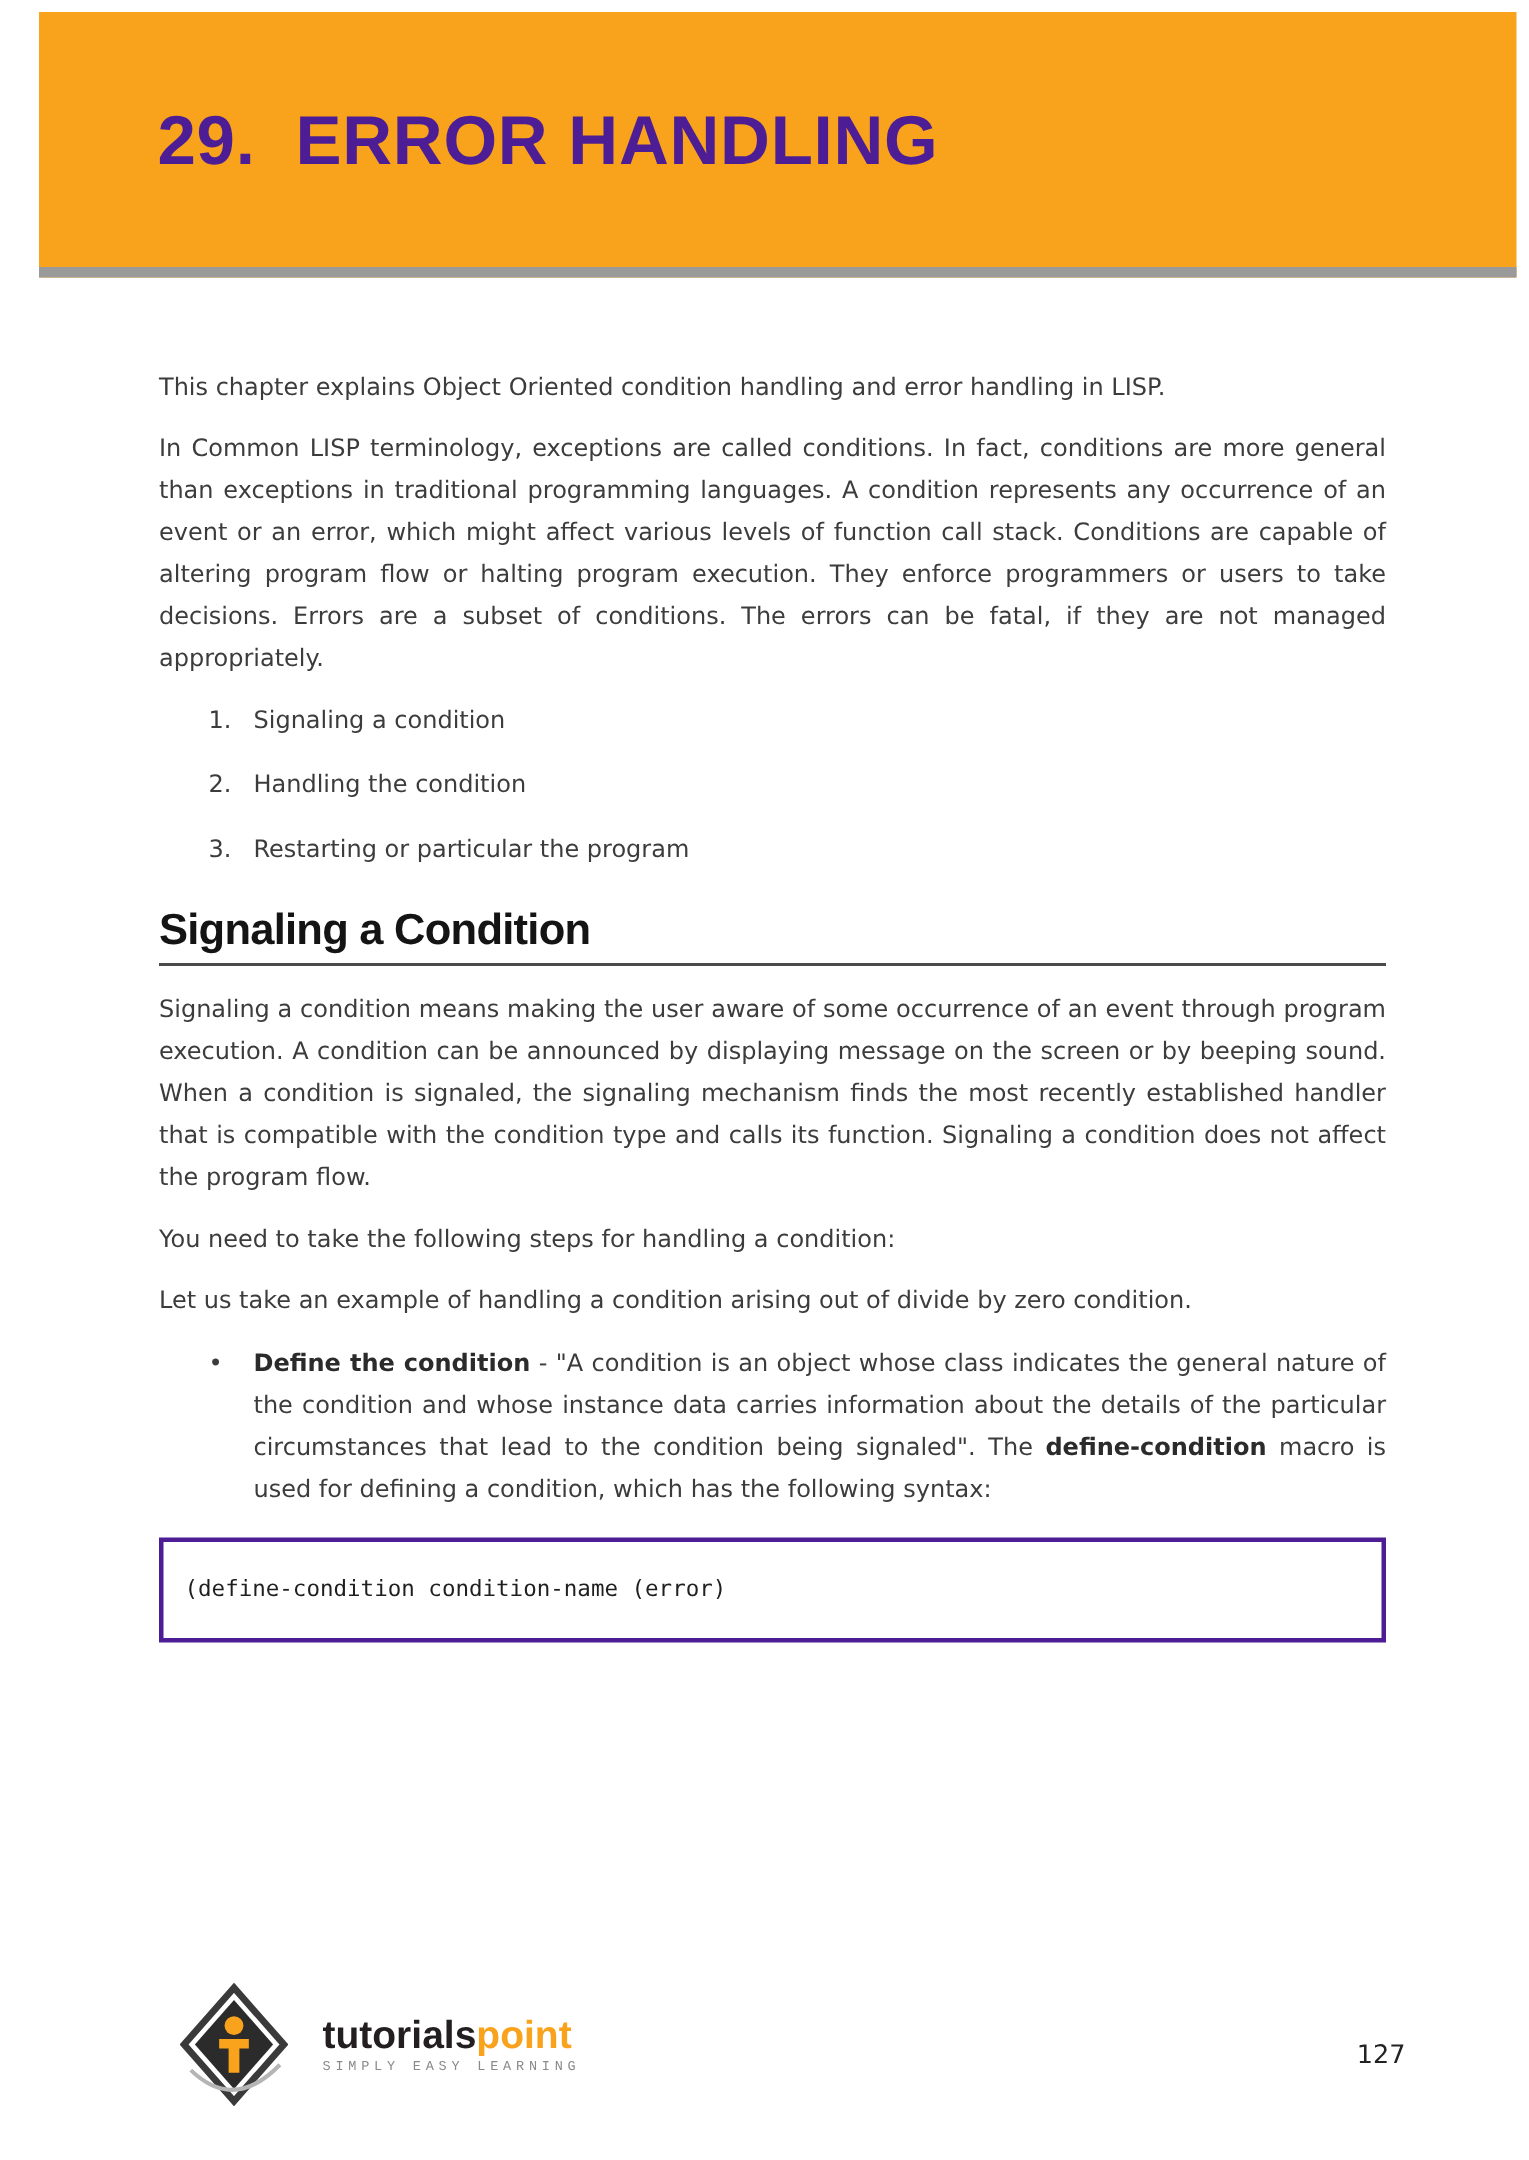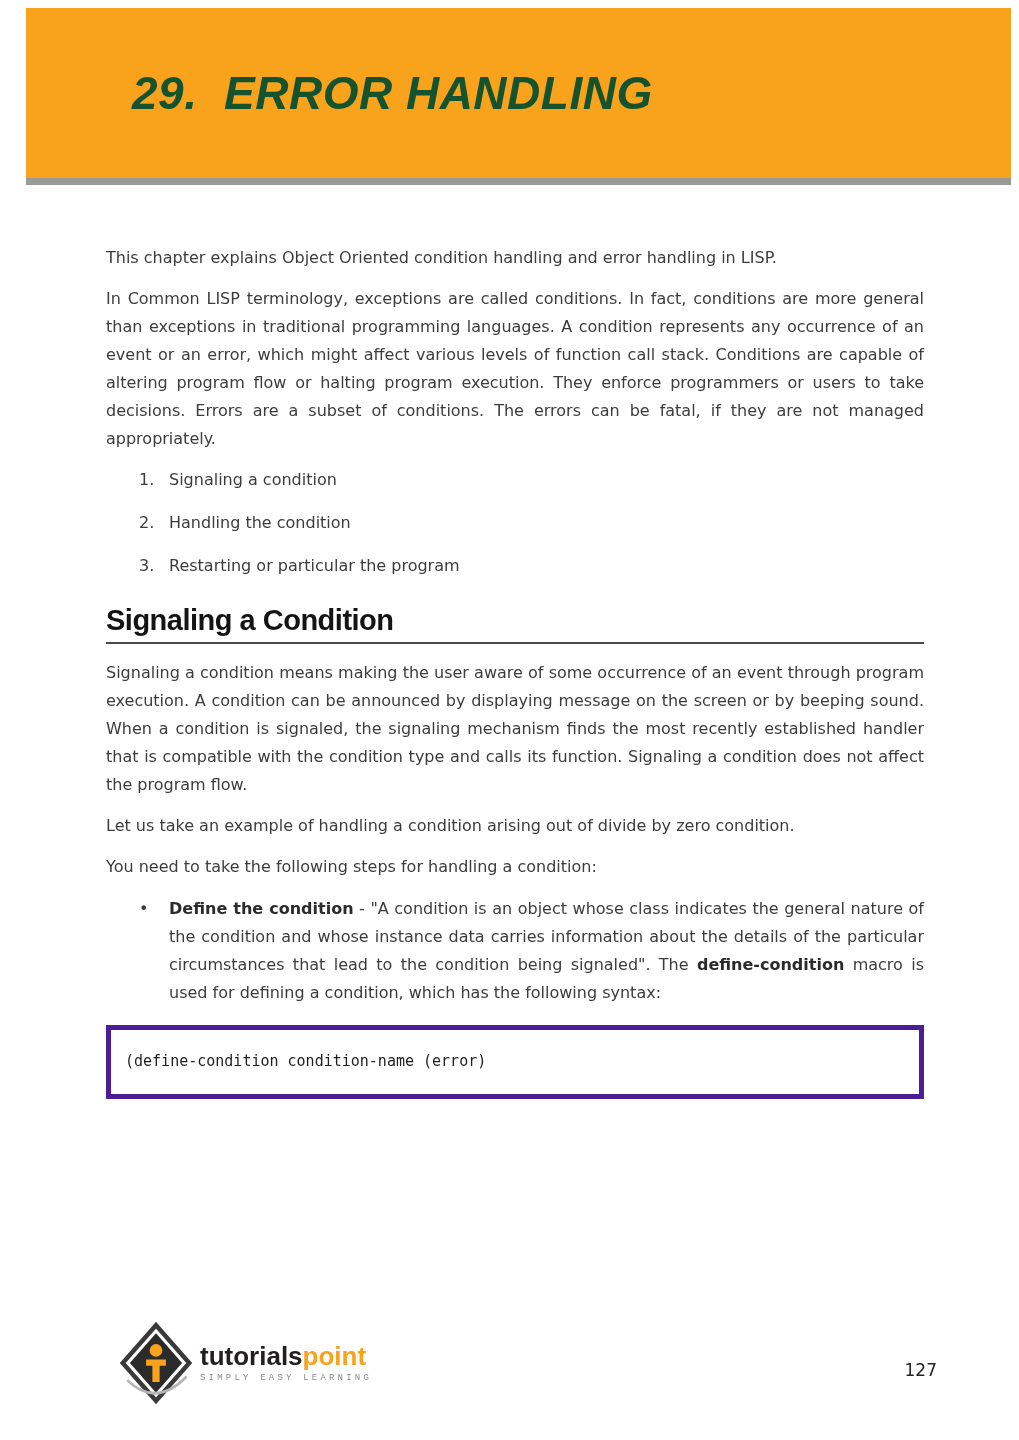--- a/index.html
+++ b/index.html
@@ -19,28 +19,27 @@
     top: 8px;
     left: 26px;
     right: 8px;
     height: 177px;
     background: #F9A21C;
     border-bottom: 7px solid #9a9a9a;
     display: flex;
     align-items: center;
   }
   .banner h1 {
-    color: #14532d;
+    color: #4c1d95;
     font-family: "Liberation Sans", sans-serif;
     font-size: 46px;
     font-weight: bold;
     letter-spacing: 0.5px;
-    padding-left: 106px;
+    padding-left: 79px;
     white-space: pre;
-    font-style: italic;
   }
 
   
   .content {
     position: absolute;
     top: 244px;
     left: 106px;
     width: 818px;
   }
   p.body {
@@ -83,39 +82,40 @@
     line-height: 28px;
     margin: 14px 0 18px 0;
     padding-left: 33px;
   }
   .bullet-item .marker { width: 30px; flex: 0 0 30px; }
   .bullet-item .txt { flex: 1; text-align: justify; }
   .bold { font-weight: bold; color: #2b2b2b; margin-top: 41px; }
 
   
   .code-box {
-    border: 5px solid #4c1d95;
+    border: 3px solid #4c1d95;
     padding: 14px 14px 16px 14px;
     margin-top: 16px;
   }
   .code-box pre {
     font-family: "DejaVu Sans Mono", monospace;
     font-size: 15px;
     line-height: 34px;
     color: #1f1f1f;
     white-space: pre;
   }
 
   
   .logo-wrap {
     position: absolute;
     left: 120px;
     top: 1322px;
     display: flex;
     align-items: center;
+    gap: 15px;
   }
   .logo-text { margin-left: 8px; }
   .logo-line1 {
     font-family: "Liberation Sans", sans-serif;
     font-size: 26px;
     font-weight: bold;
     line-height: 26px;
   }
   .lt-black { color: #231f20; }
   .lt-orange { color: #F9A21C; }
@@ -164,23 +164,23 @@
         <span class="num">3.</span>
         <span class="txt">Restarting or particular the program</span>
       </div>
     </div>
 
     <h2 class="section">Signaling a Condition</h2>
 
     <p class="body">Signaling a condition means making the user aware of some occurrence of an event through program execution. A condition can be announced by displaying message on the screen or by beeping sound. When a condition is signaled, the signaling mechanism finds the most recently established handler that is compatible with the condition type and calls its function. Signaling a condition does not affect the program flow.</p>
 
 
+    <p class="body">You need to take the following steps for handling a condition:</p>
+
     <p class="body">Let us take an example of handling a condition arising out of divide by zero condition.</p>
-
-    <p class="body">You need to take the following steps for handling a condition:</p>
 
     <div class="bullet-item">
       <span class="marker">•</span>
       <span class="txt"><span class="bold">Define the condition</span><span> - "A condition is an object whose class indicates the general nature of the condition and whose instance data carries information about the details of the particular circumstances that lead to the condition being signaled". The </span><span class="bold">define-condition</span><span> macro is used for defining a condition, which has the following syntax:</span></span>
     </div>
 
     <div class="code-box">
       <pre>(define-condition condition-name (error)</pre>
     </div>
 

